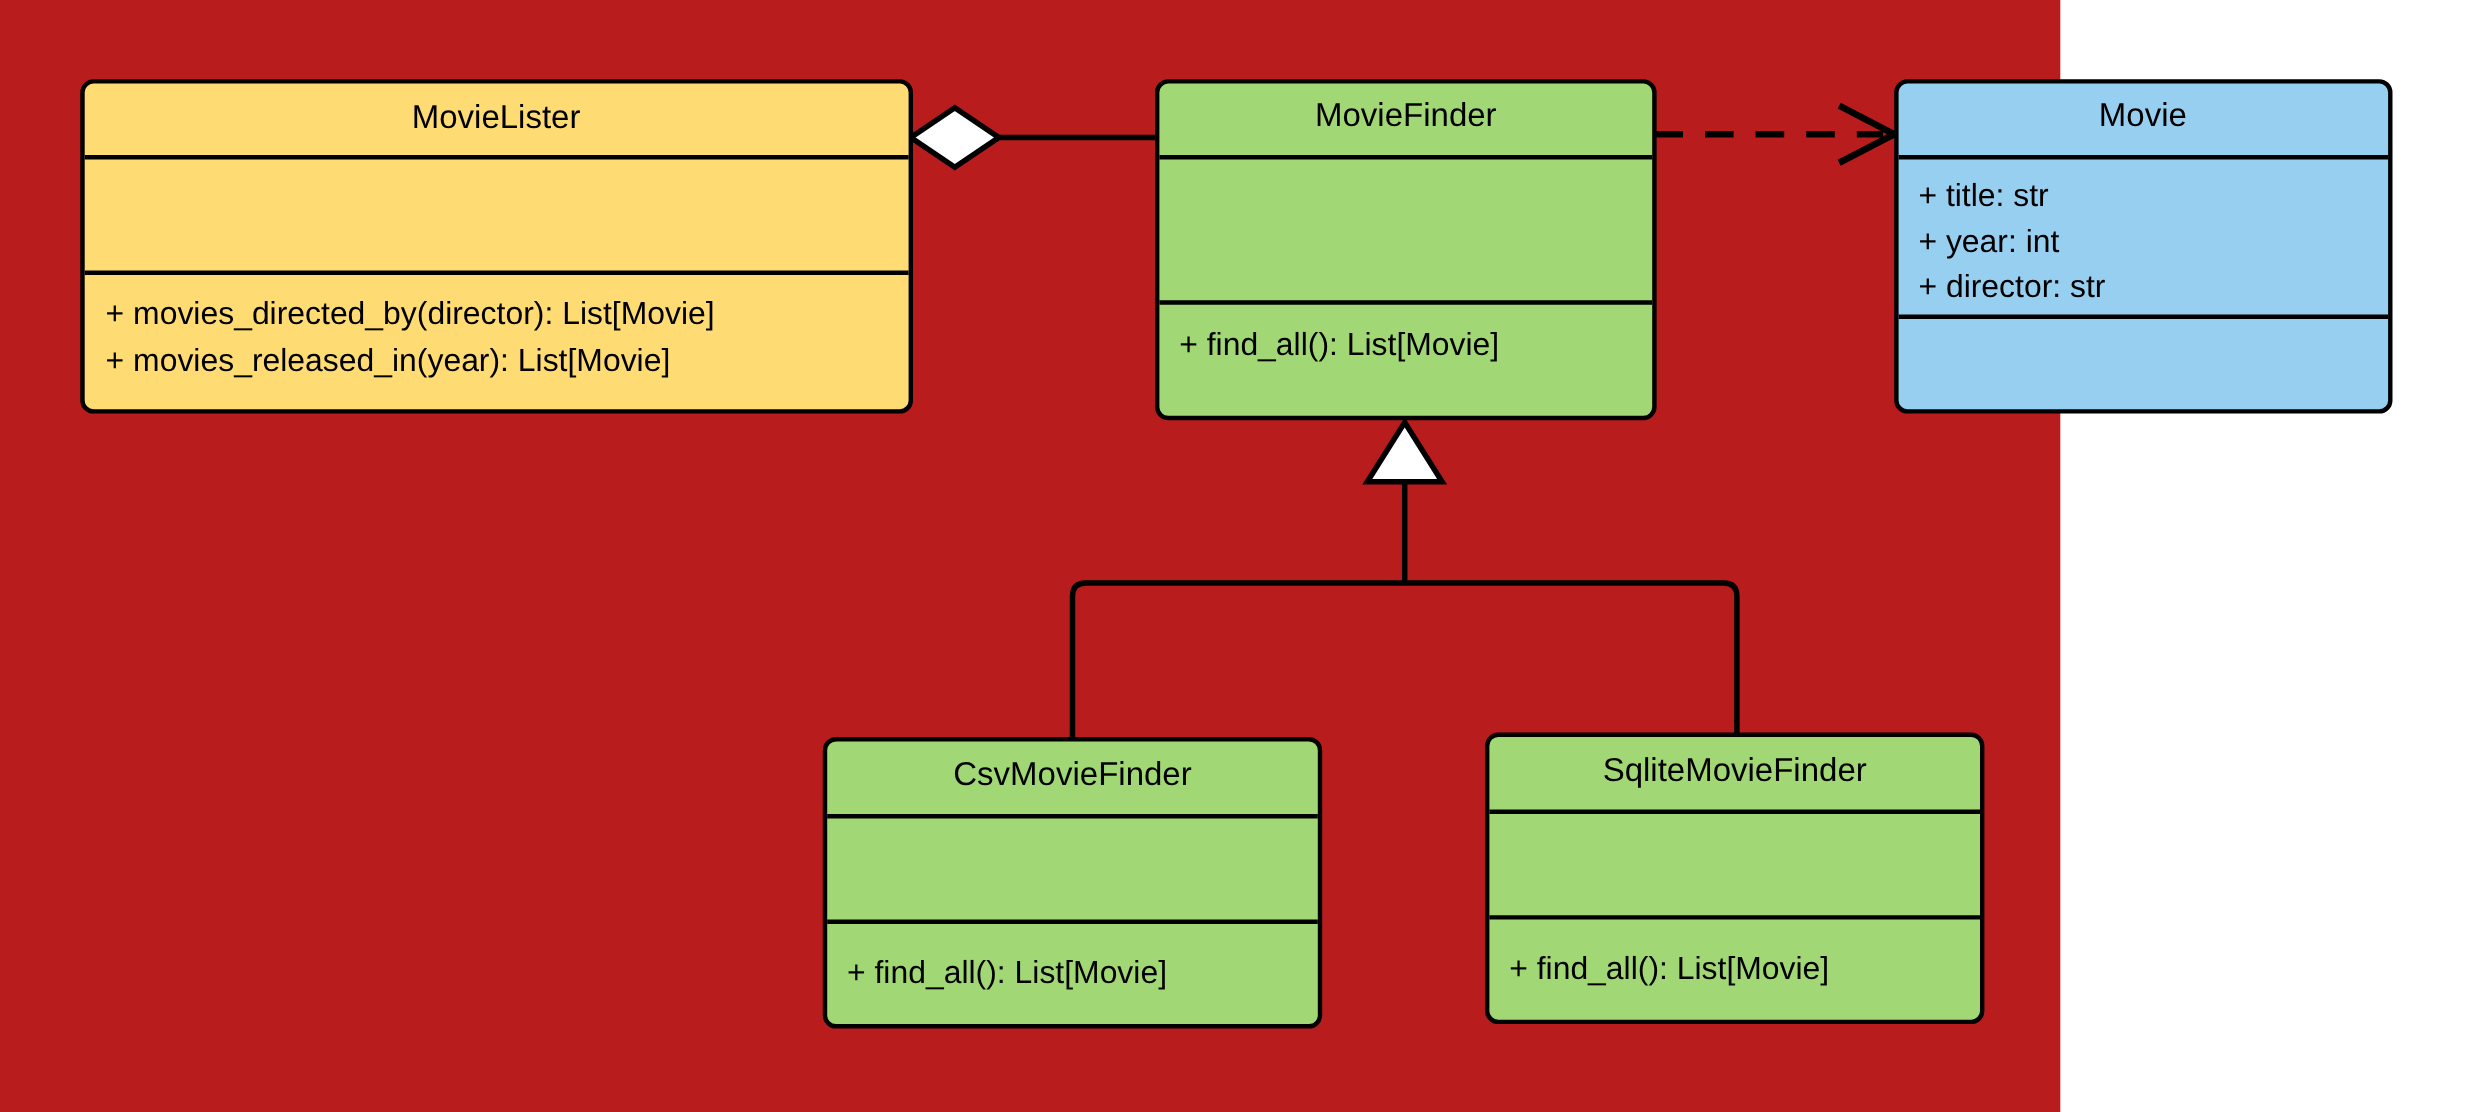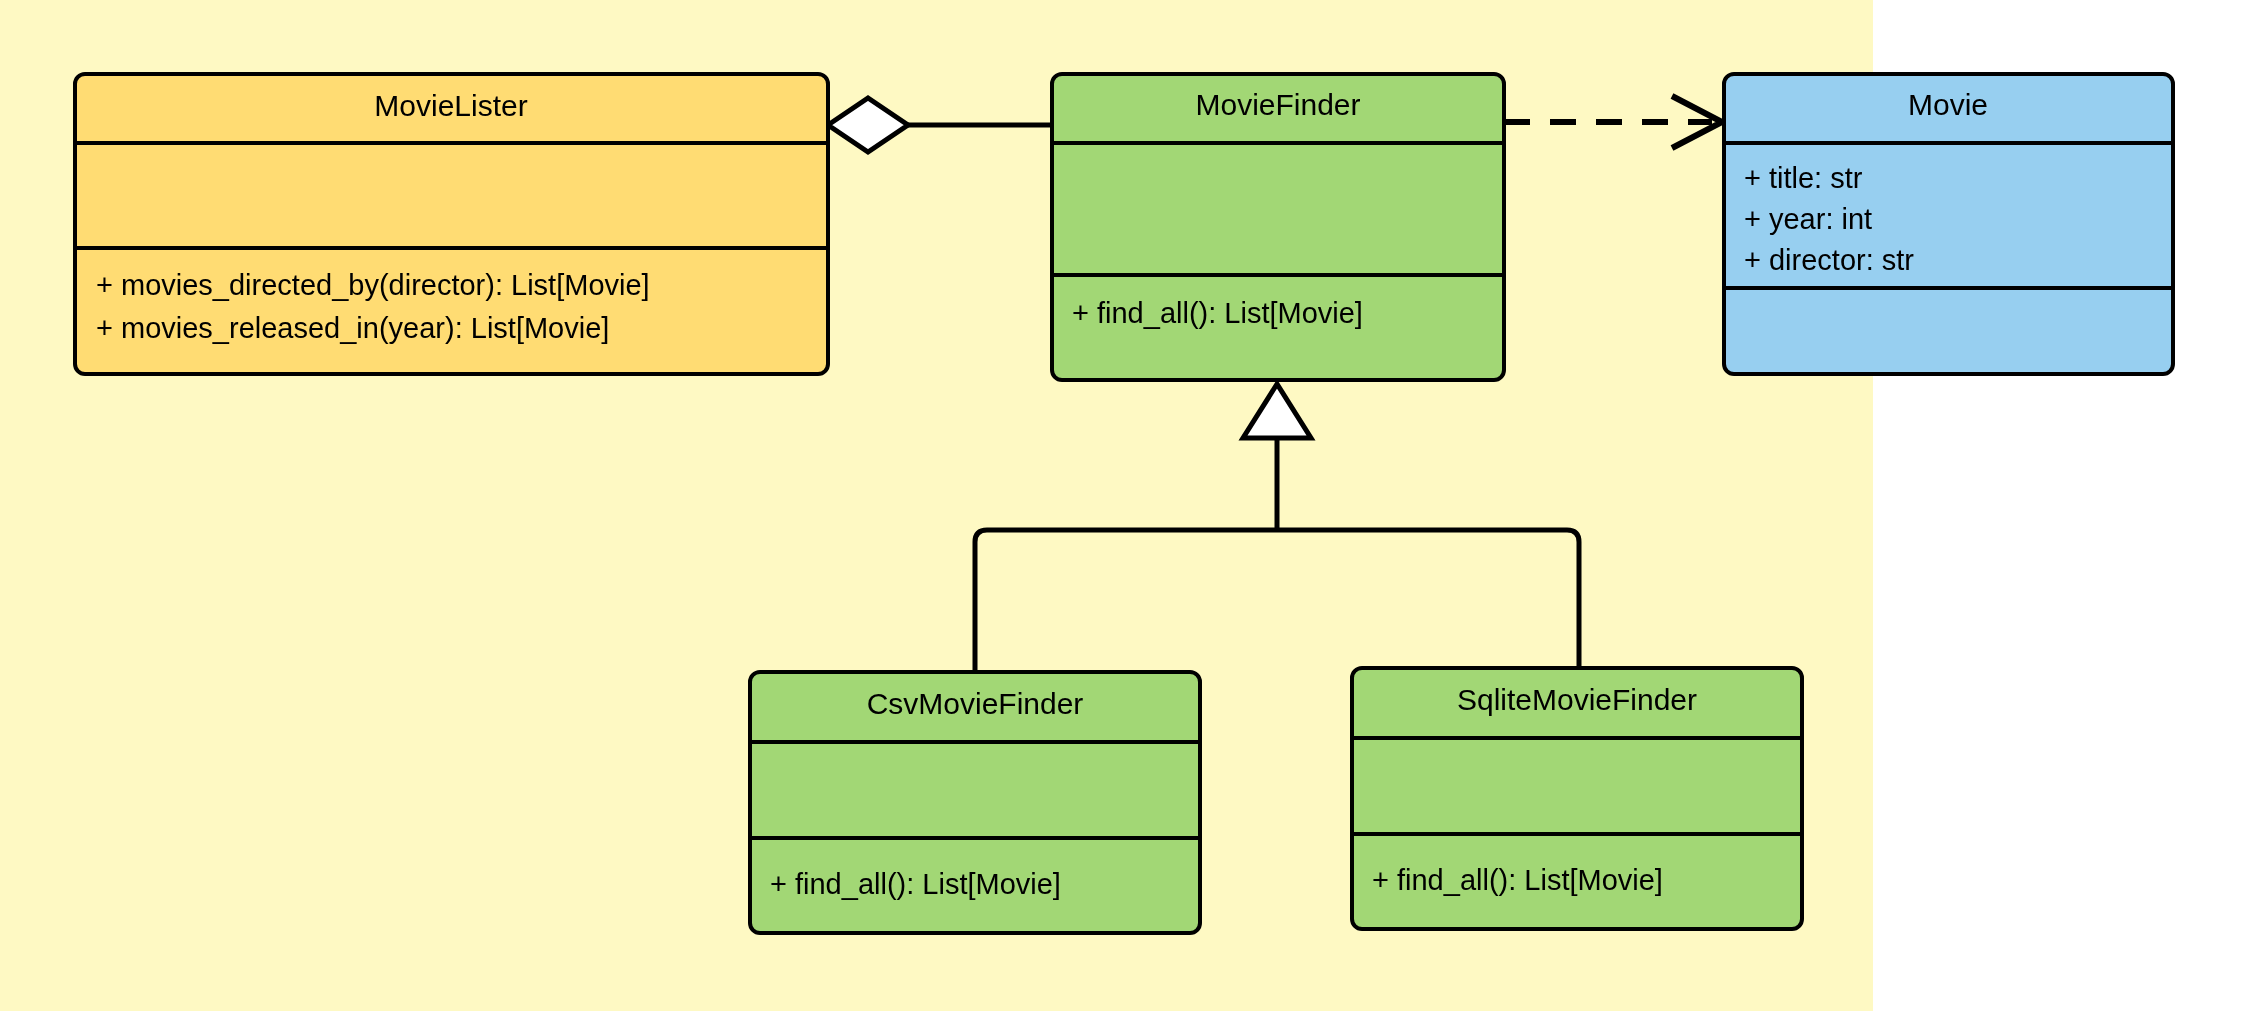--- a/index.html
+++ b/index.html
@@ -11,21 +11,21 @@
   body {
     width: 2250px;
     height: 1011px;
     font-family: "Liberation Sans", sans-serif;
     overflow: hidden;
   }
   #diagram-root {
     position: relative;
     width: 1873px;
     height: 1011px;
-    background: #fef9c3;
+    background: #b91c1c;
   }
   svg.canvas {
     position: absolute;
     top: 0;
     left: 0;
     width: 2250px;
     height: 1011px;
     display: block;
   }
   .uml-class-name {

